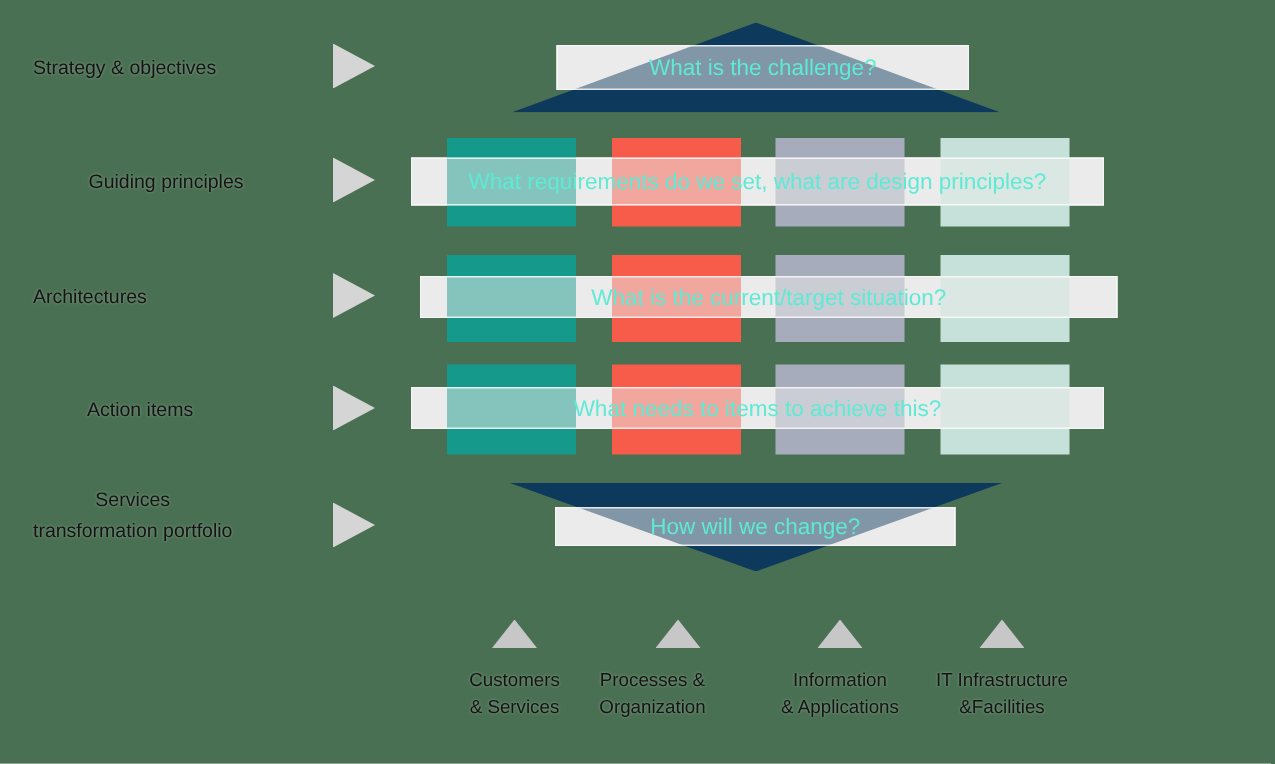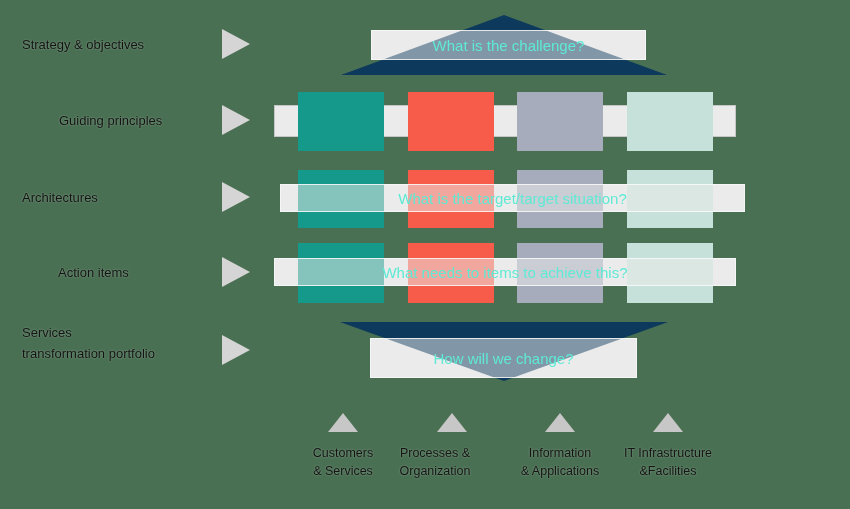--- a/index.html
+++ b/index.html
@@ -9,20 +9,21 @@
     width:850px;height:509px;
     background:var(--bg,#4a7053);
     overflow:hidden;
   }
   
   .lbl{
     position:absolute;left:22px;
     font-size:13px;line-height:21px;color:#141414;
     white-space:pre-line;
     text-shadow:0 0 2px rgba(255,255,255,0.35);
+    text-align:center;
   }
   .lbl-1{top:34px;} .lbl-2{top:110px;margin-left:37px;} .lbl-3{top:187px;} .lbl-4{top:262px;margin-left:36px;} .lbl-5{top:322px;}
   
   .arrow{
     position:absolute;width:28px;height:30px;
     background:var(--arrow,#d5d5d5);
     clip-path:polygon(0 0,100% 50%,0 100%);
   }
   
   .banner-base{
@@ -36,21 +37,21 @@
     border:1px solid rgba(252,252,252,0.8);
     display:flex;align-items:center;justify-content:center;
   }
   .banner-text{
     font-size:15px;color:#5eead4;white-space:nowrap;
   }
   .b-top{left:371px;top:30px;width:275px;height:30px;}
   .b-1{left:274px;top:105px;width:462px;height:32px;}
   .b-2{left:280px;top:184px;width:465px;height:28px;}
   .b-3{left:274px;top:258px;width:462px;height:28px;}
-  .b-bot{left:370px;top:338px;width:267px;height:40px;}
+  .b-bot{left:370px;top:338px;width:267px;height:26px;}
   
   .tri-navy{position:absolute;z-index:2;background:var(--navy,#0d3a5c);}
   .tri-up{left:341px;top:15px;width:326px;height:60px;clip-path:polygon(50% 0,100% 100%,0 100%);}
   .tri-down{left:340px;top:322px;width:328px;height:59px;clip-path:polygon(0 0,100% 0,50% 100%);}
   
   .block{position:absolute;z-index:2;}
   
   .btri{
     position:absolute;width:30px;height:19px;
     background:var(--btri,#c7c7c7);
@@ -112,22 +113,25 @@
       <div class="blabel" style="left: 485px; top: 444px;">Information
 &amp; Applications</div>
       <div class="btri" style="left: 653px; top: 413px;"></div>
       <div class="blabel" style="left: 593px; top: 444px;">IT Infrastructure
 &amp;Facilities</div>
     </div>
 
   <div class="banner-overlay b-top">
     <span class="banner-text">What is the challenge?</span>
   </div>
+  <div class="banner-overlay b-1">
+    <span class="banner-text">What requirements do we set, what are design principles?</span>
+  </div>
   <div class="banner-overlay b-2">
-    <span class="banner-text">What is the target/target situation?</span>
+    <span class="banner-text">What is the current/target situation?</span>
   </div>
   <div class="banner-overlay b-3">
     <span class="banner-text">What needs to items to achieve this?</span>
   </div>
   <div class="banner-overlay b-bot">
     <span class="banner-text">How will we change?</span>
   </div>
 
 </div>
 

